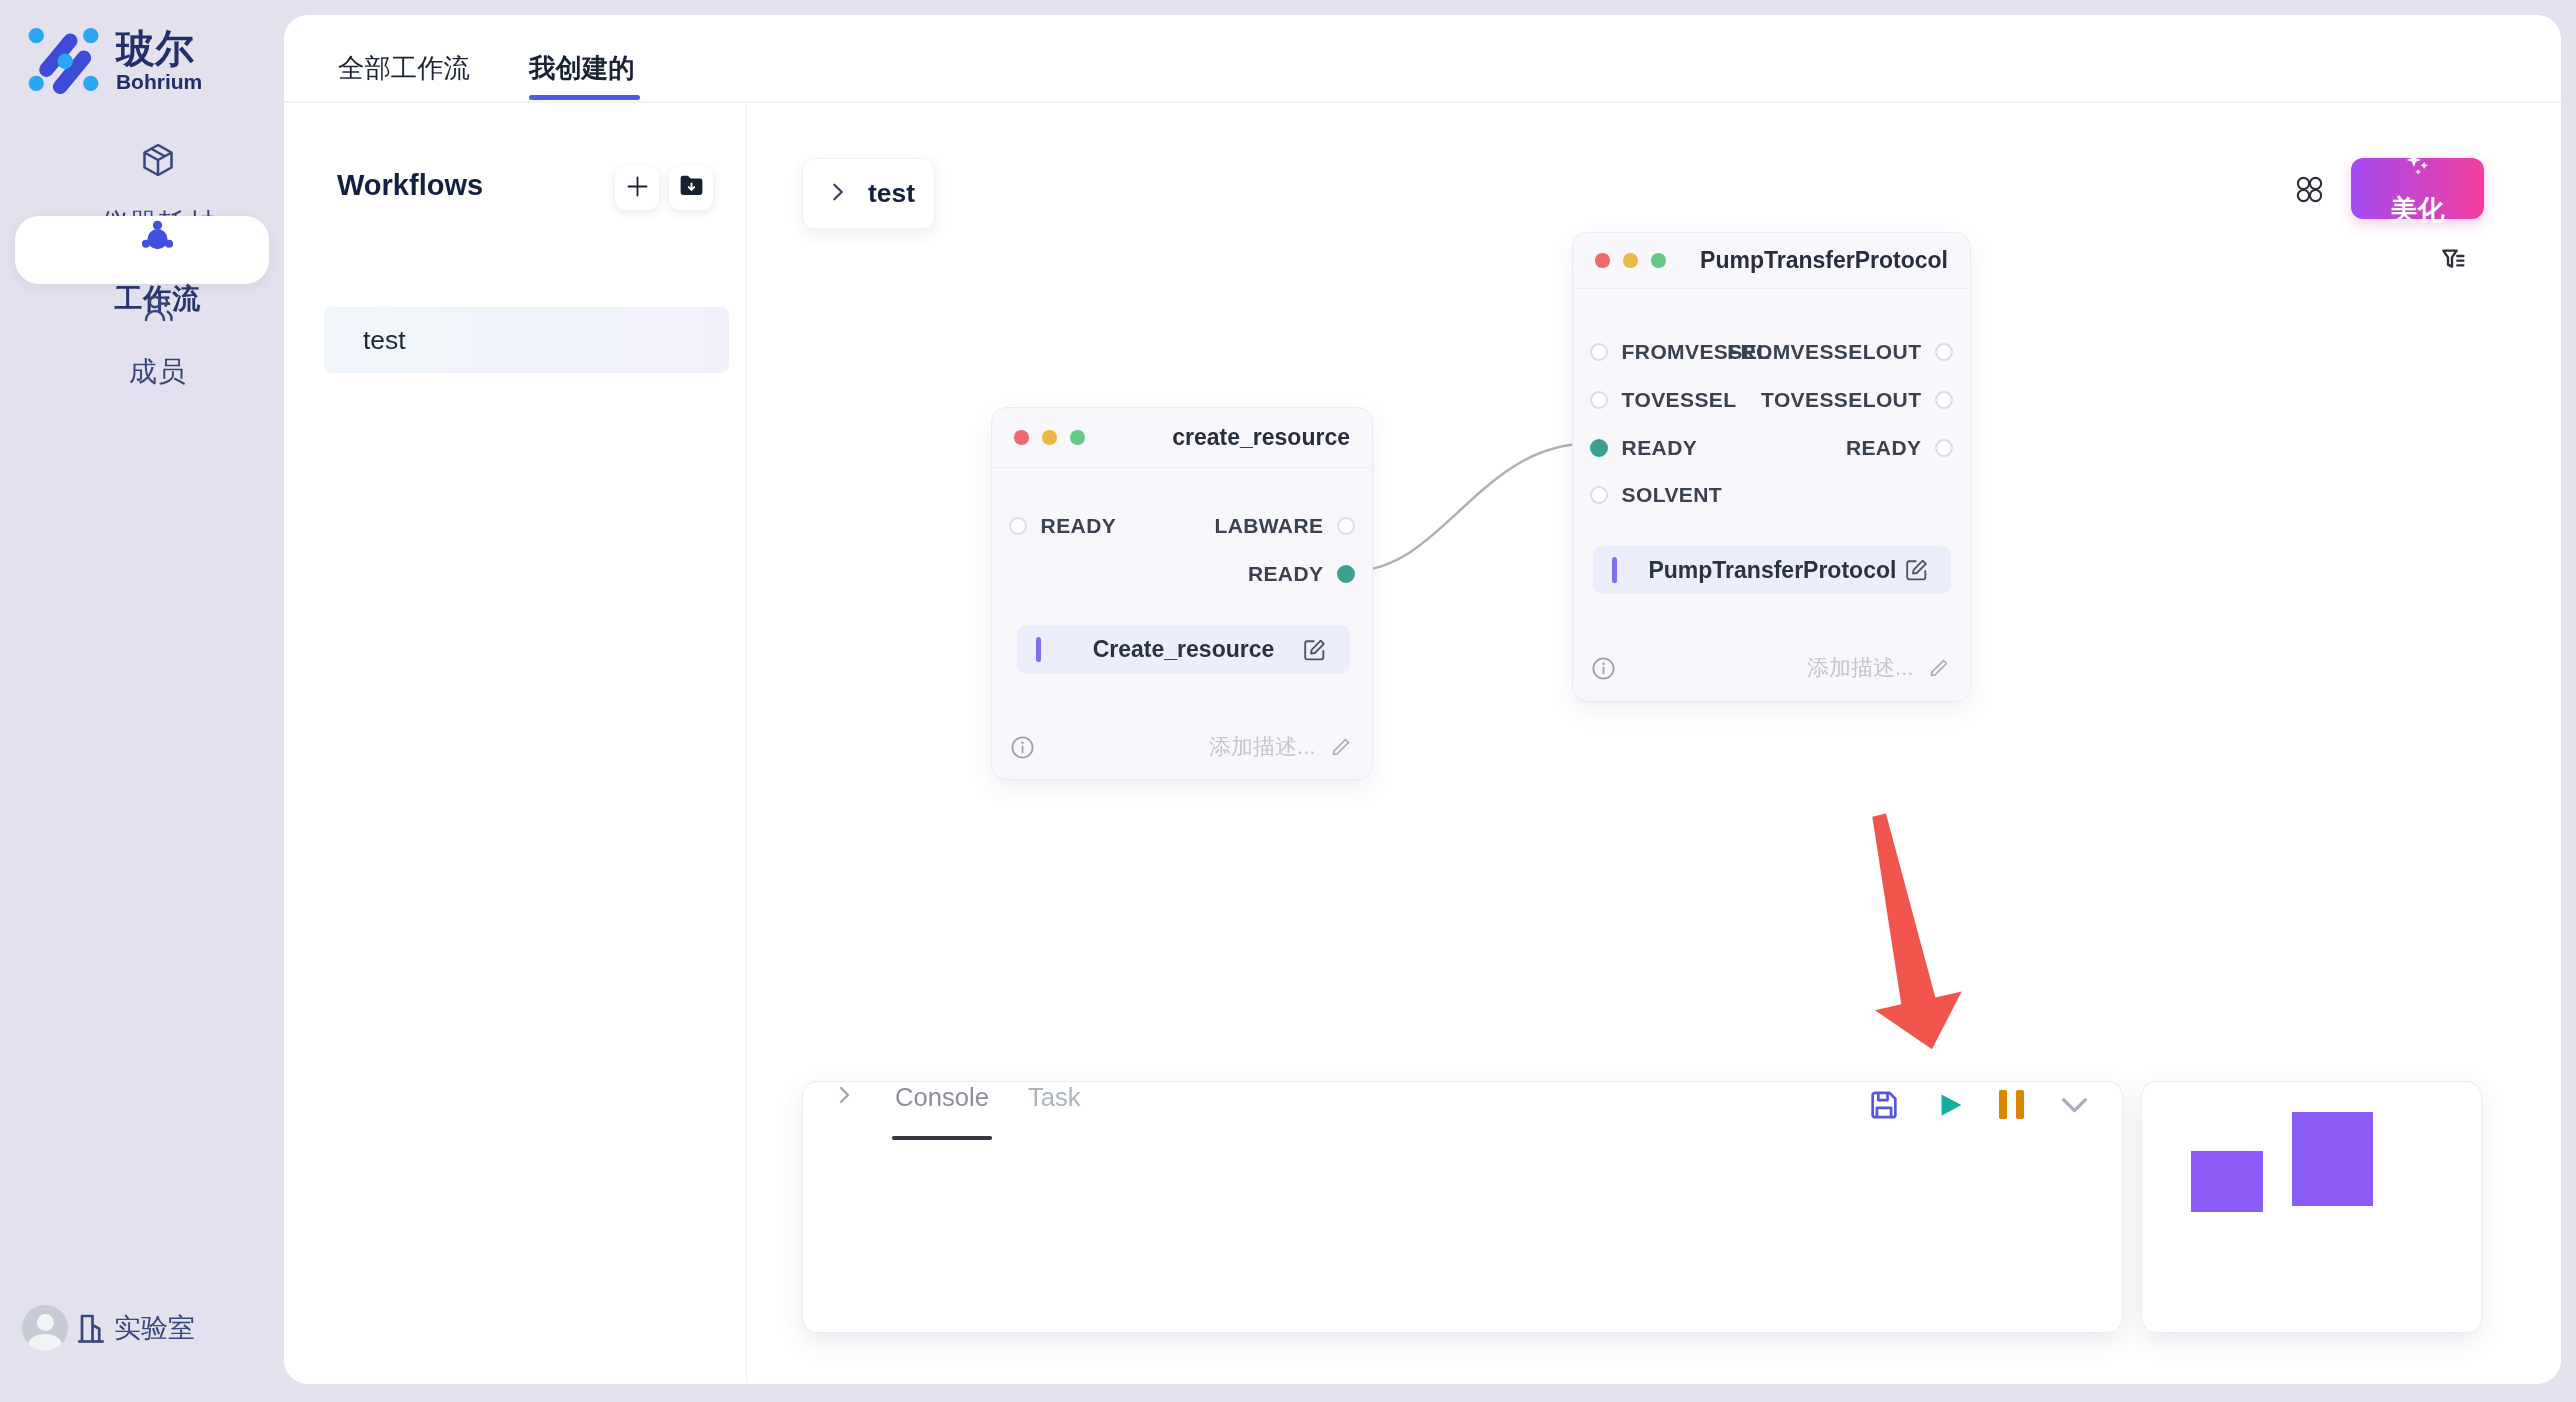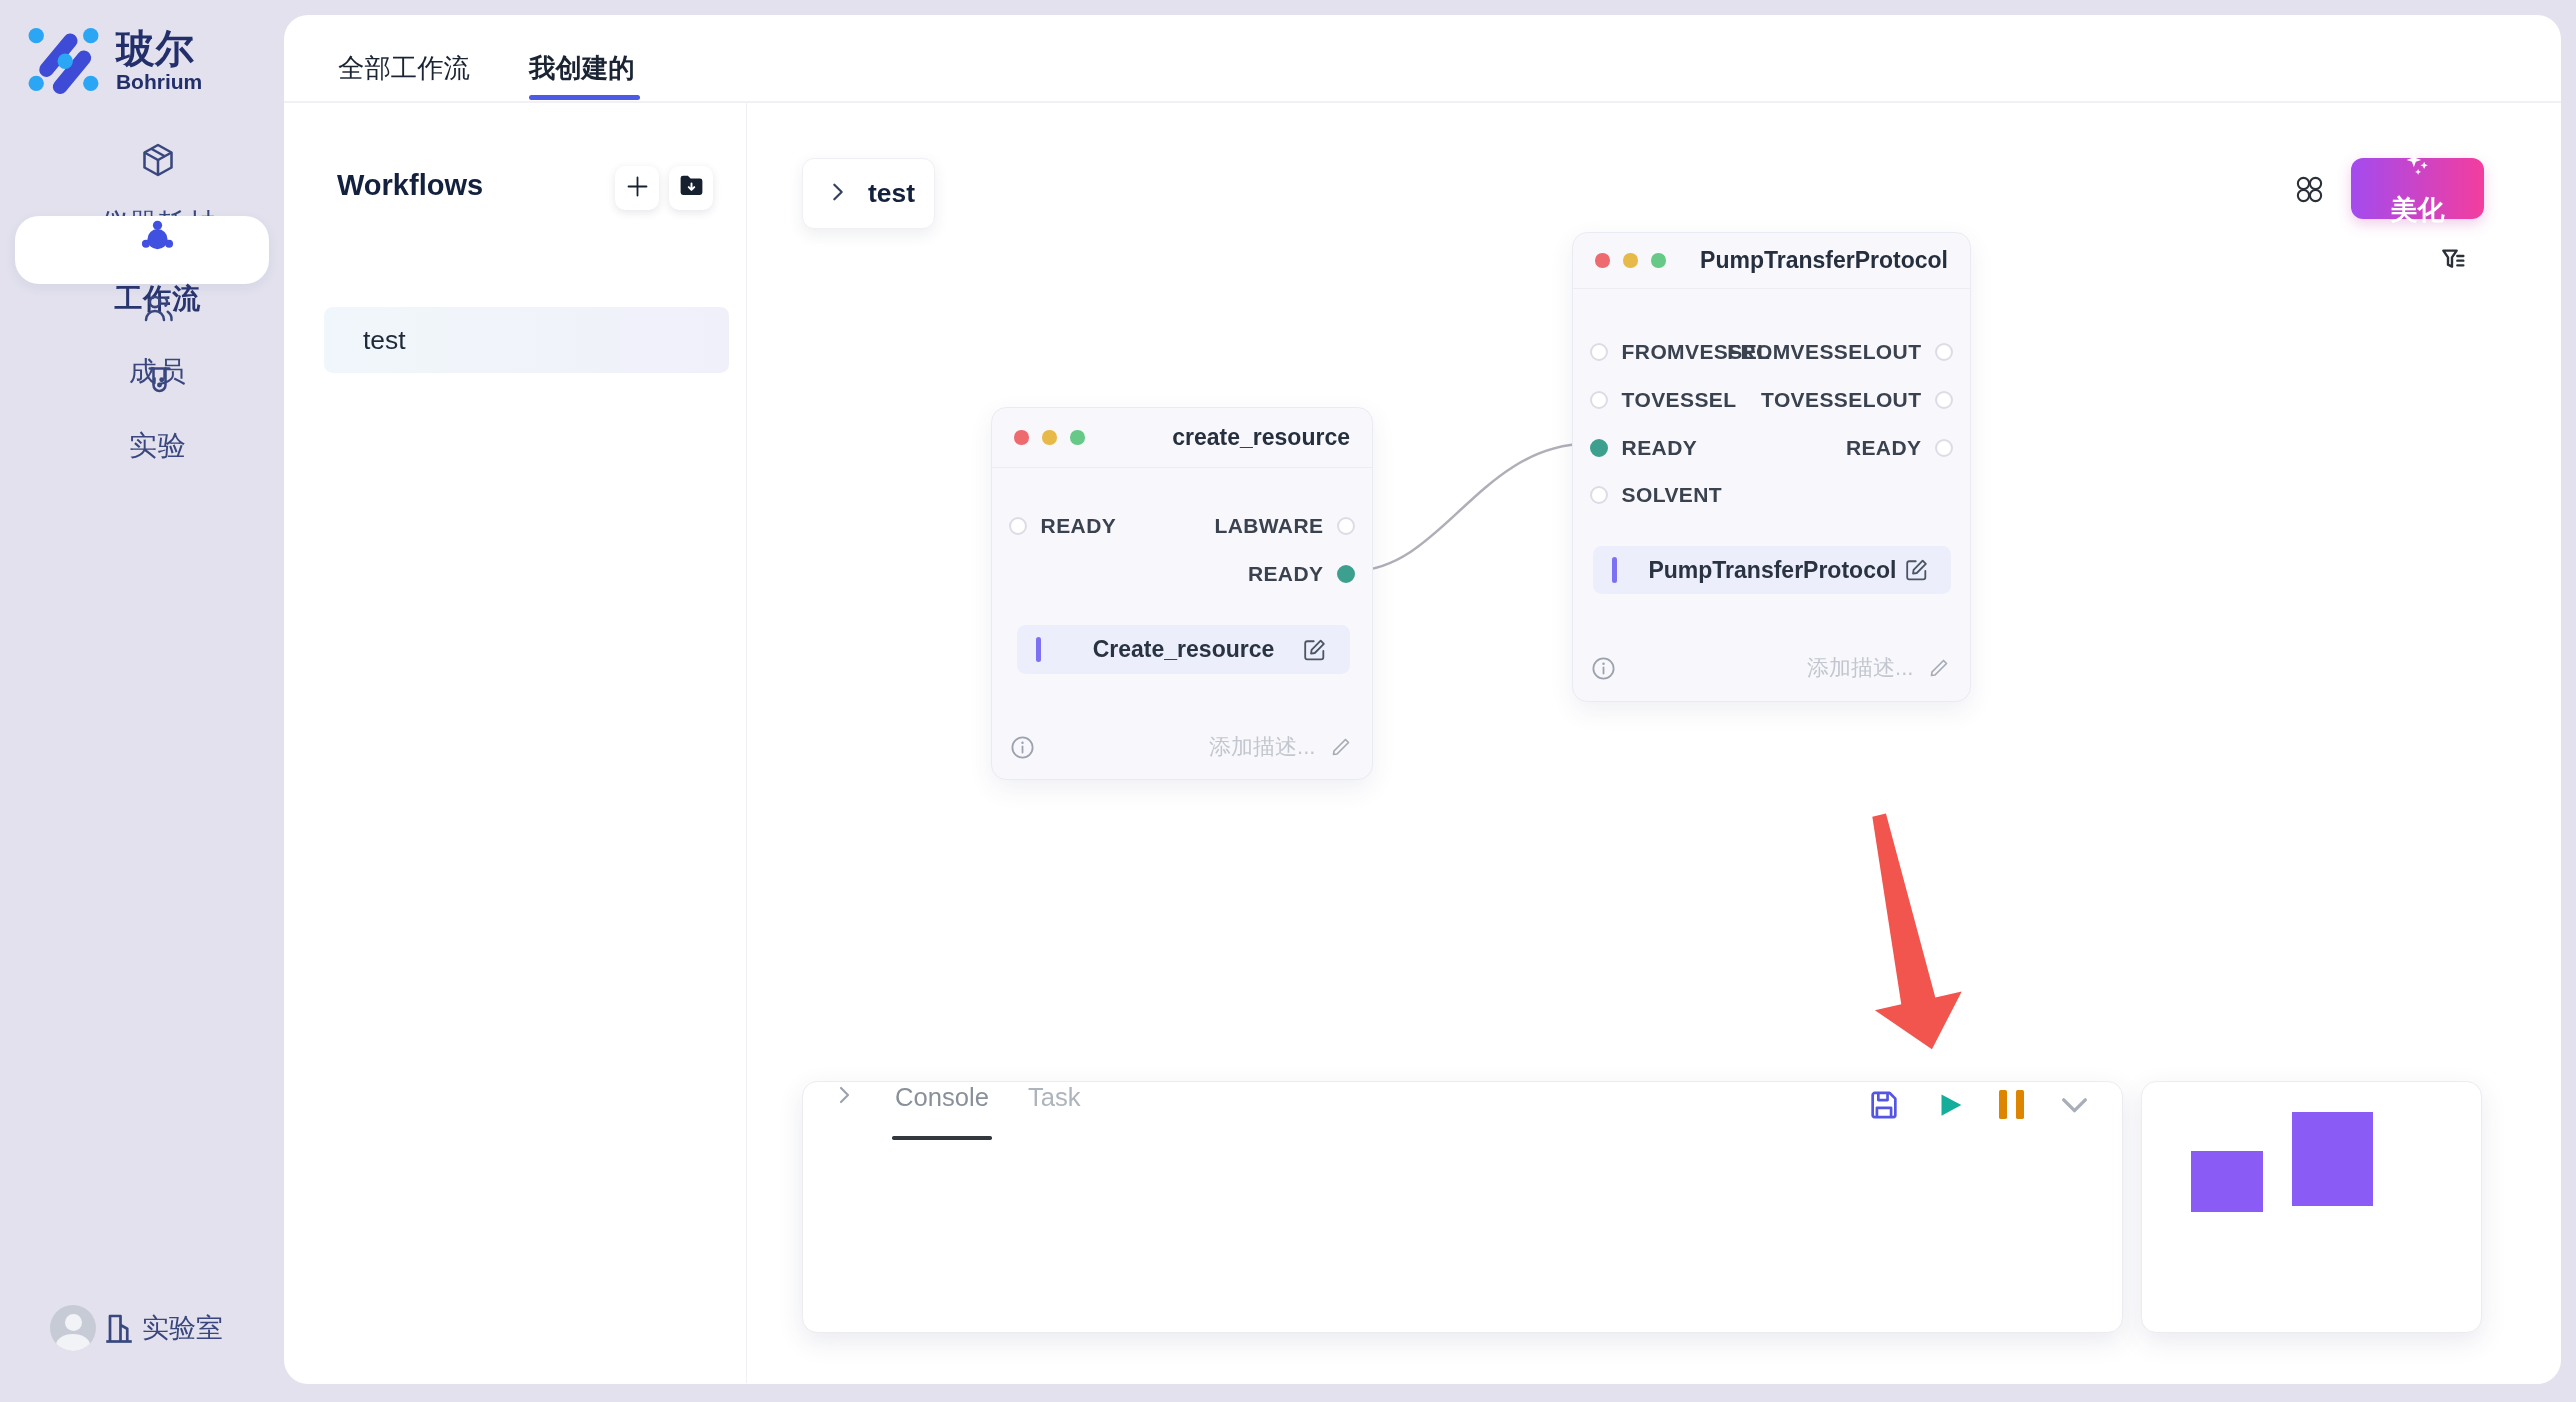--- a/index.html
+++ b/index.html
@@ -15,21 +15,21 @@
 
   
   .sidebar { left:0; top:0; width:284px; height:1402px; background:#E2E1ED; z-index:2; }
   .logo-row { left:25.6px; top:22px; display:flex; align-items:center; gap:15.3px; }
   .logo-text .zh { font-size:39px; font-weight:bold; color:#232F6B; line-height:1.1; }
   .logo-text .en { font-size:21px; font-weight:bold; color:#232F6B; }
   .menu-item { left:15.3px; width:254px; height:68px; display:flex; align-items:center; gap:24px; padding-left:31px; border-radius:24px; cursor:pointer;flex-direction:column; }
   .menu-item .mlabel { font-size:28px; color:#39477E; font-weight:500; letter-spacing:0.9px; }
   .menu-item.active { background:#FFFFFF; height:68px; box-shadow:0 3.4px 12px rgba(60,70,140,0.08); }
   .menu-item.active .mlabel { color:#28356F; font-weight:bold; }
-  .side-footer { left:50px; top:1305px; display:flex; align-items:center; gap:5px; }
+  .side-footer { left:22px; top:1305px; display:flex; align-items:center; gap:5px; }
   .avatar { width:46px; height:46px; border-radius:50%; background:#C6CBD6; overflow:hidden; position:relative; }
   .avatar:before { content:""; position:absolute; left:14.5px; top:8.5px; width:17px; height:17px; border-radius:50%; background:#F2F3F6; }
   .avatar:after { content:""; position:absolute; left:6px; top:29px; width:34px; height:22px; border-radius:50% 50% 0 0; background:#F2F3F6; }
   .side-footer .flabel { font-size:27px; color:#39477E; font-weight:500; }
 
   
   .main-panel { left:284px; top:14.5px; width:2277px; height:1369px; background:#FFFFFF; border-radius:24px; z-index:1; }
   .tabbar-border { left:284px; top:101px; width:2277px; height:1.7px; background:#F1F1F5; z-index:3; }
   .tab { top:51px; font-size:26.4px; color:#1A2433; z-index:3; cursor:pointer; }
   .tab-all { left:338px; }
@@ -145,31 +145,20 @@
       <svg width="36" height="36" viewBox="0 0 24 24" fill="none" stroke="#39477E" stroke-width="1.7" stroke-linecap="round">
         <circle cx="10" cy="8" r="3.4"></circle>
           <path d="M4 20 a6 6 0 0 1 12 0"></path>
           <path d="M17 5.5 a3.4 3.4 0 0 1 0 5"></path>
           <path d="M18.5 14.5 a6 6 0 0 1 2.5 5.5"></path>
       </svg>
     </span>
     <span class="mlabel">成员</span>
   </div>
 
-  <div class="abs menu-item" style="top:364px">
-    <span>
-      <svg width="36" height="36" viewBox="0 0 24 24" fill="none" stroke="#39477E" stroke-width="1.7" stroke-linecap="round" stroke-linejoin="round">
-        <path d="M9 3 L9 14 a4 4 0 0 0 8 0 L17 3"></path>
-          <path d="M6.5 3 L19.5 3"></path>
-          <circle cx="13" cy="14" r="0.8" fill="#39477E"></circle>
-          <circle cx="14.5" cy="10.5" r="0.8" fill="#39477E"></circle>
-      </svg>
-    </span>
-    <span class="mlabel">实验</span>
-  </div>
 
   <div class="abs side-footer">
     <span class="avatar"></span>
     <span style="display:flex">
       <svg width="36" height="36" viewBox="0 0 24 24" fill="none" stroke="#39477E" stroke-width="1.8" stroke-linejoin="round">
         <path d="M6 21 L6 4 L13 4 L13 21"></path>
           <path d="M13 10 L17.5 12.5 L17.5 21"></path>
           <path d="M3.5 21 L20.5 21"></path>
       </svg>
     </span>

